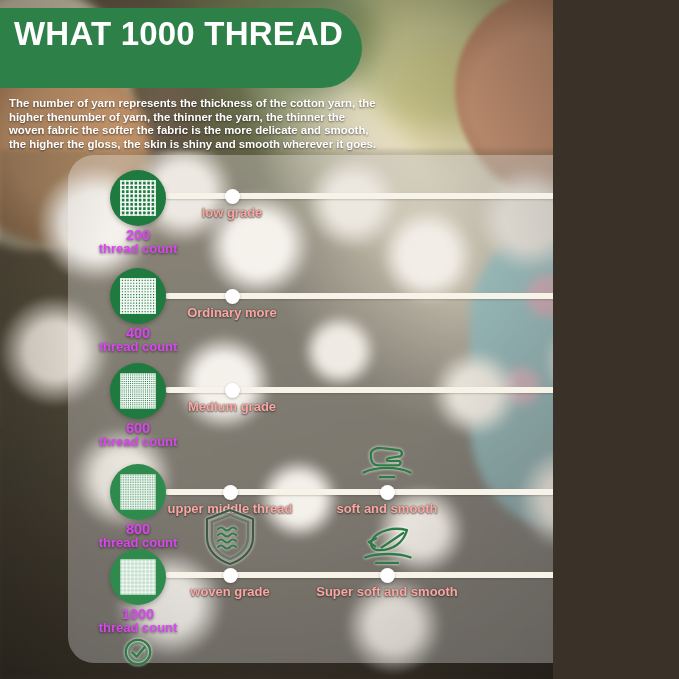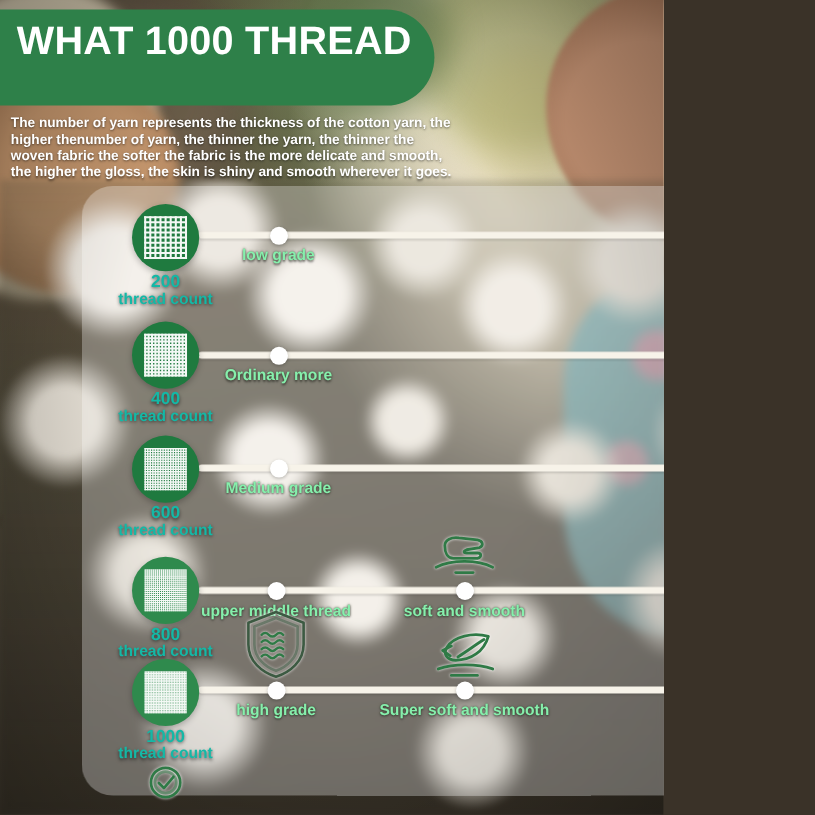--- a/index.html
+++ b/index.html
@@ -103,27 +103,27 @@
 
   
   .row{position:absolute;left:0;right:0;height:1px;}
   .rail{position:absolute;height:6px;border-radius:3px;background:#f7f3e9;
     box-shadow:0 1px 2px rgba(0,0,0,.18);}
   .circ{position:absolute;width:56px;height:56px;border-radius:50%;
     background:#1f7a3f;display:flex;align-items:center;justify-content:center;
     box-shadow:0 2px 5px rgba(0,0,0,.25);}
   .circ.pale{background:#2f8a4d;}
   .mesh{width:38px;height:38px;}
-  .tcount{position:absolute;width:120px;text-align:center;color:#14b8a6;
+  .tcount{position:absolute;width:120px;text-align:center;color:#d946ef;
     font-weight:700;font-size:13px;line-height:14px;
     text-shadow:0 1px 3px rgba(0,0,0,.6);}
   .tcount .num{font-size:14.5px;}
   .dot{position:absolute;width:15px;height:15px;border-radius:50%;background:#fff;
     box-shadow:0 1px 3px rgba(0,0,0,.25);}
-  .glabel{position:absolute;color:#86efac;font-size:13px;font-weight:600;
+  .glabel{position:absolute;color:#fca5a5;font-size:13px;font-weight:600;
     white-space:nowrap;
     text-shadow:0 0 2px rgba(60,70,50,.9),0 1px 2px rgba(0,0,0,.5);}
   .ficon{position:absolute;width:58px;height:44px;}
   .check{position:absolute;width:30px;height:30px;}
 </style>
 </head>
 <body>
 
 <div class="stage">
 
@@ -391,21 +391,21 @@
             <line x1="2" y1="34.64" x2="36" y2="34.64"></line>
             <line x1="36.00" y1="2" x2="36.00" y2="36"></line>
             <line x1="2" y1="36.00" x2="36" y2="36.00"></line>
           </svg>
         </div>
         <div class="tcount" style="left: 78px; top: 607px;">
           <div class="num">1000</div>
           <div>thread count</div>
         </div>
         <div class="dot" style="left: 223px; top: 568px;"></div>
-        <div class="glabel" style="top: 584px; left: 230px; transform: translateX(-50%);">high grade</div>
+        <div class="glabel" style="top: 584px; left: 230px; transform: translateX(-50%);">woven grade</div>
         <div class="dot" style="left: 380px; top: 568px;"></div>
         <div class="glabel" style="top: 584px; left: 387px; transform: translateX(-50%);">Super soft and smooth</div>
         <div class="ficon" style="left: 358px; top: 523px;"><svg viewBox="0 0 64 48" fill="none" stroke="#2f7a46" stroke-width="2.6" stroke-linecap="round" stroke-linejoin="round" style="filter:drop-shadow(0 0 1.5px rgba(255,255,255,.95))">
   <path d="M54 8 C40 4,22 8,16 18 C12 24,16 30,24 30 C38 30,50 22,54 8 Z"></path>
   <path d="M50 11 C42 16,34 22,26 27"></path>
   <path d="M12 21 L20 17 M12 21 L19 26"></path>
   <path d="M8 38 C22 33,44 33,58 38"></path>
   <path d="M20 44 L44 44"></path>
 </svg></div>
       </div>

